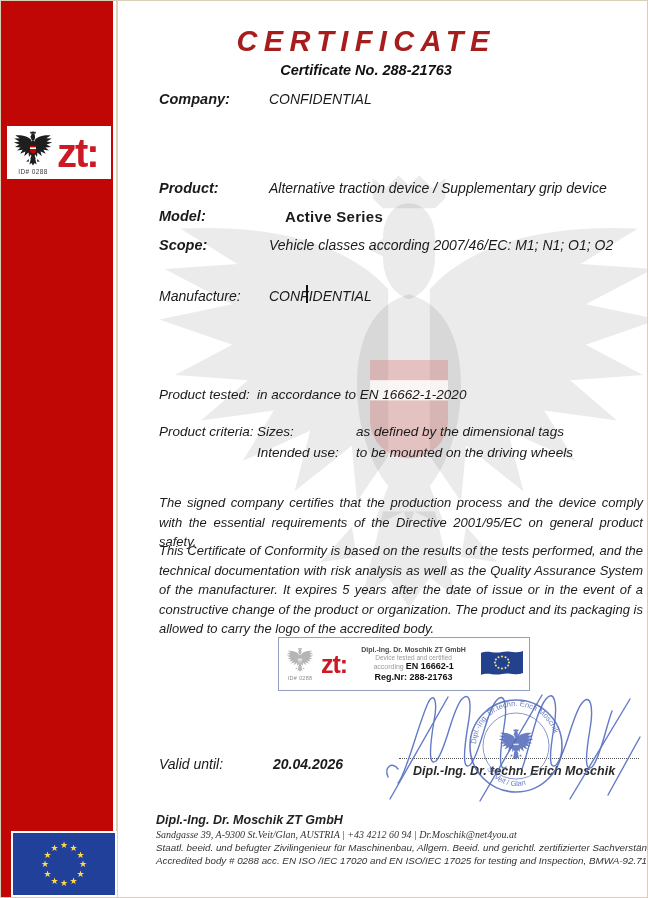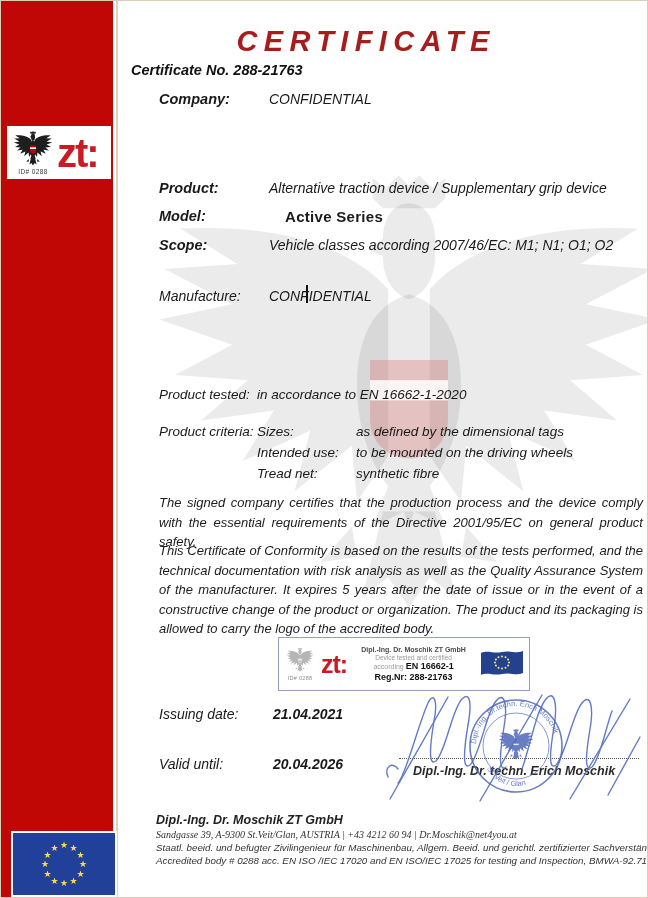--- a/index.html
+++ b/index.html
@@ -13,21 +13,21 @@
   #red-band{left:0;top:0;width:112px;height:898px;background:#c10606;}
   #band-edge{left:115px;top:0;width:2px;height:898px;background:#ddd3bd;}
   
   #logo-box{left:6px;top:125px;width:104px;height:53px;background:#ffffff;display:flex;align-items:center;padding:2px 2px 2px 4px;box-sizing:border-box;}
   .eagle-col{display:flex;flex-direction:column;align-items:center;}
   #logo-box .eagle-col{width:44px;}
   #logo-id{font-size:6.5px;color:#3a3a3a;letter-spacing:.4px;margin-top:-2px;}
   #logo-zt{font-size:40px;font-weight:800;color:#cc1a24;line-height:40px;letter-spacing:-2px;margin-left:2px;}
   
   #title{left:130px;top:24px;width:470px;text-align:center;font-size:29px;font-weight:bold;font-style:italic;letter-spacing:.22em;color:#a61d1d;}
-  #cert-no{left:130px;top:61px;width:470px;text-align:left;font-size:14.5px;font-weight:600;font-style:italic;color:#111;}
+  #cert-no{left:130px;top:61px;width:470px;text-align:center;font-size:14.5px;font-weight:600;font-style:italic;color:#111;}
   
   #watermark{left:148px;top:172px;width:520px;height:480px;color:rgba(20,20,20,0.085);--shield-red:rgba(214,100,100,0.30);--shield-band:rgba(255,255,255,0.85);z-index:0;}
   .content{z-index:1;}
   
   .row{position:absolute;left:158px;right:6px;font-size:14px;font-style:italic;}
   .row .lbl{display:inline-block;width:110px;font-weight:bold;font-size:14.5px;vertical-align:top;}
   .row .lbl-reg{display:inline-block;width:110px;font-weight:normal;vertical-align:top;}
   .row .val{font-style:italic;}
   .val-bold{font-weight:bold;font-style:normal;font-size:15px;letter-spacing:.3px;margin-left:16px;}
   .small-row{position:absolute;left:158px;right:6px;font-size:13.5px;font-style:italic;}
@@ -127,23 +127,20 @@
 
   <div class="small-row content" style="top:386px">
     <span class="lbl2">Product tested:</span><span>in accordance to EN 16662-1-2020</span>
   </div>
 
   <div class="small-row content" style="top:423px">
     <span class="lbl2">Product criteria:</span><span class="crit-name">Sizes:</span><span>as defined by the dimensional tags</span>
   </div>
   <div class="small-row content" style="top:444px">
     <span class="lbl2"></span><span class="crit-name">Intended use:</span><span>to be mounted on the driving wheels</span>
-  </div>
-  <div class="small-row content" style="top:465px">
-    <span class="lbl2"></span><span class="crit-name">Tread net:</span><span>synthetic fibre</span>
   </div>
 
   <div class="para content" style="top:492px">The signed company certifies that the production process and the device comply with the essential requirements of the Directive 2001/95/EC on general product safety.</div>
   <div class="para content" style="top:540px">This Certificate of Conformity is based on the results of the tests performed, and the technical documentation with risk analysis as well as the Quality Assurance System of the manufacturer. It expires 5 years after the date of issue or in the event of a constructive change of the product or organization. The product and its packaging is allowed to carry the logo of the accredited body.</div>
 
   <div class="abs content" id="stamp-box">
     <div class="eagle-col">
       <svg width="28" height="28" viewBox="0 0 200 190" style="color:#b5b5b5;--shield-red:#c9c9c9;--shield-band:#f2f2f2">
           <use href="#eagle"></use>
         </svg>
@@ -168,23 +165,20 @@
           <circle cx="22" cy="19.5" r="1"></circle>
           <circle cx="18.5" cy="18.7" r="1"></circle>
           <circle cx="15.9" cy="16.5" r="1"></circle>
           <circle cx="15" cy="13.5" r="1"></circle>
           <circle cx="15.9" cy="10.5" r="1"></circle>
           <circle cx="18.5" cy="8.3" r="1"></circle>
       </g>
     </svg>
   </div>
 
-  <div class="date-row content" style="top:705px">
-    <span class="dlbl">Issuing date:</span><span class="dval">21.04.2021</span>
-  </div>
   <div class="date-row content" style="top:755px">
     <span class="dlbl">Valid until:</span><span class="dval">20.04.2026</span>
   </div>
 
   <div class="abs content" id="sig-dotline"></div>
   <div class="abs content" id="sig-name">Dipl.-Ing.  Dr. techn. Erich Moschik</div>
   <svg class="abs content" id="sig-svg" width="262" height="118" viewBox="0 0 262 118">
     <g stroke="#5b74c4" stroke-width="1.4" fill="none" stroke-linecap="round" opacity="0.95">
       <path d="M14 96 C22 88 34 38 44 16 C50 4 54 14 50 34 C46 58 44 80 52 74 C62 64 68 22 78 12 C86 4 88 16 84 38 C80 62 78 84 86 78 C96 68 102 26 112 14 C120 4 124 16 120 40 C116 64 114 86 122 80"></path>
       <path d="M138 82 C146 60 152 24 162 12 C170 2 174 16 170 40 C166 64 164 84 172 78 C182 68 188 28 198 16 C206 6 210 18 206 42 C202 66 200 86 208 80 C216 72 222 40 228 24"></path>

